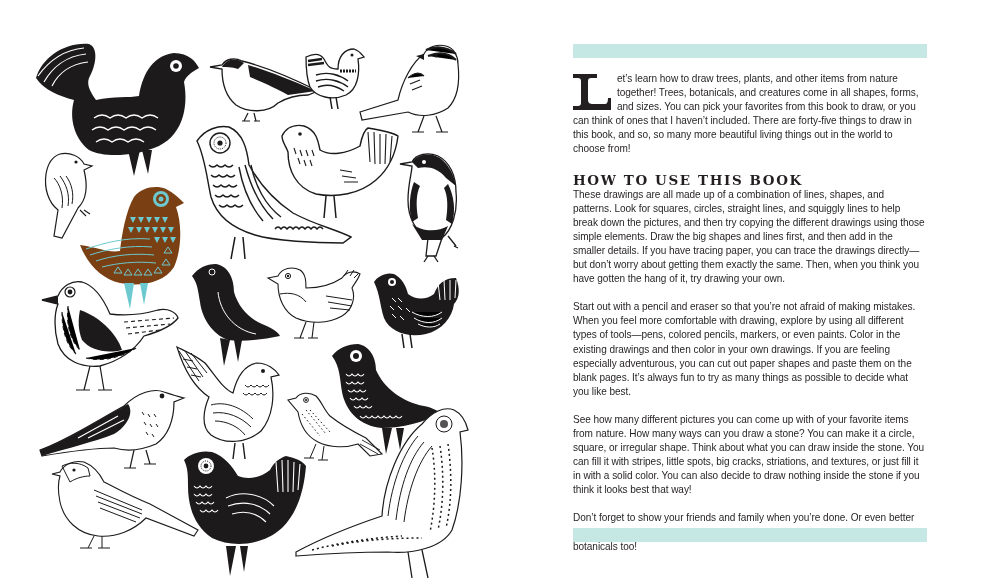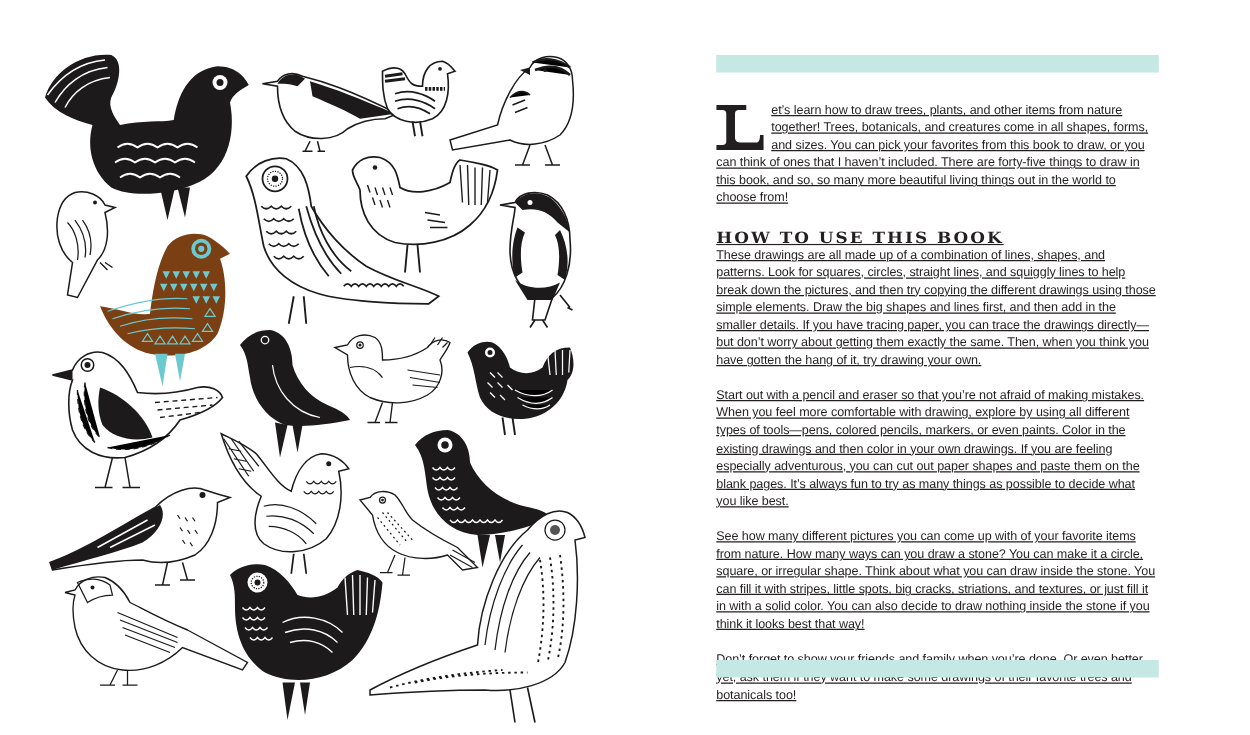--- a/index.html
+++ b/index.html
@@ -13,22 +13,22 @@
 
   .illus { position: absolute; left: 20px; top: 30px; width: 460px; height: 530px; }
   .bird { position: absolute; }
   .bird svg { width: 100%; height: 100%; display: block; overflow: visible; }
 
   .teal-bar { position: absolute; left: 73px; width: 354px; height: 14px; }
   .teal-bar.top { top: 44px; }
   .teal-bar.bottom { top: 528px; }
 
   .text-col {
-    position: absolute; left: 73px; top: 82px; width: 352px;
-    font-size: 10.05px; line-height: 14.1px; letter-spacing: -0.05px; text-decoration: underline;
+    position: absolute; left: 73px; top: 72px; width: 352px;
+    font-size: 10.05px; line-height: 14.1px; letter-spacing: -0.05px;
   }
   .intro { position: relative; margin: 0; }
   .dropcap {
     float: left; width: 38px; height: 36px; margin: 2px 6px 0 0;
   }
   .dropcap svg { width: 100%; height: 100%; display: block; }
   .dropcap-letter { position: absolute; width: 1px; height: 1px; overflow: hidden; clip: rect(0 0 0 0); }
 
   .heading {
     margin: 16px 0 1px 0; font-family: "DejaVu Serif", serif; font-weight: bold;

